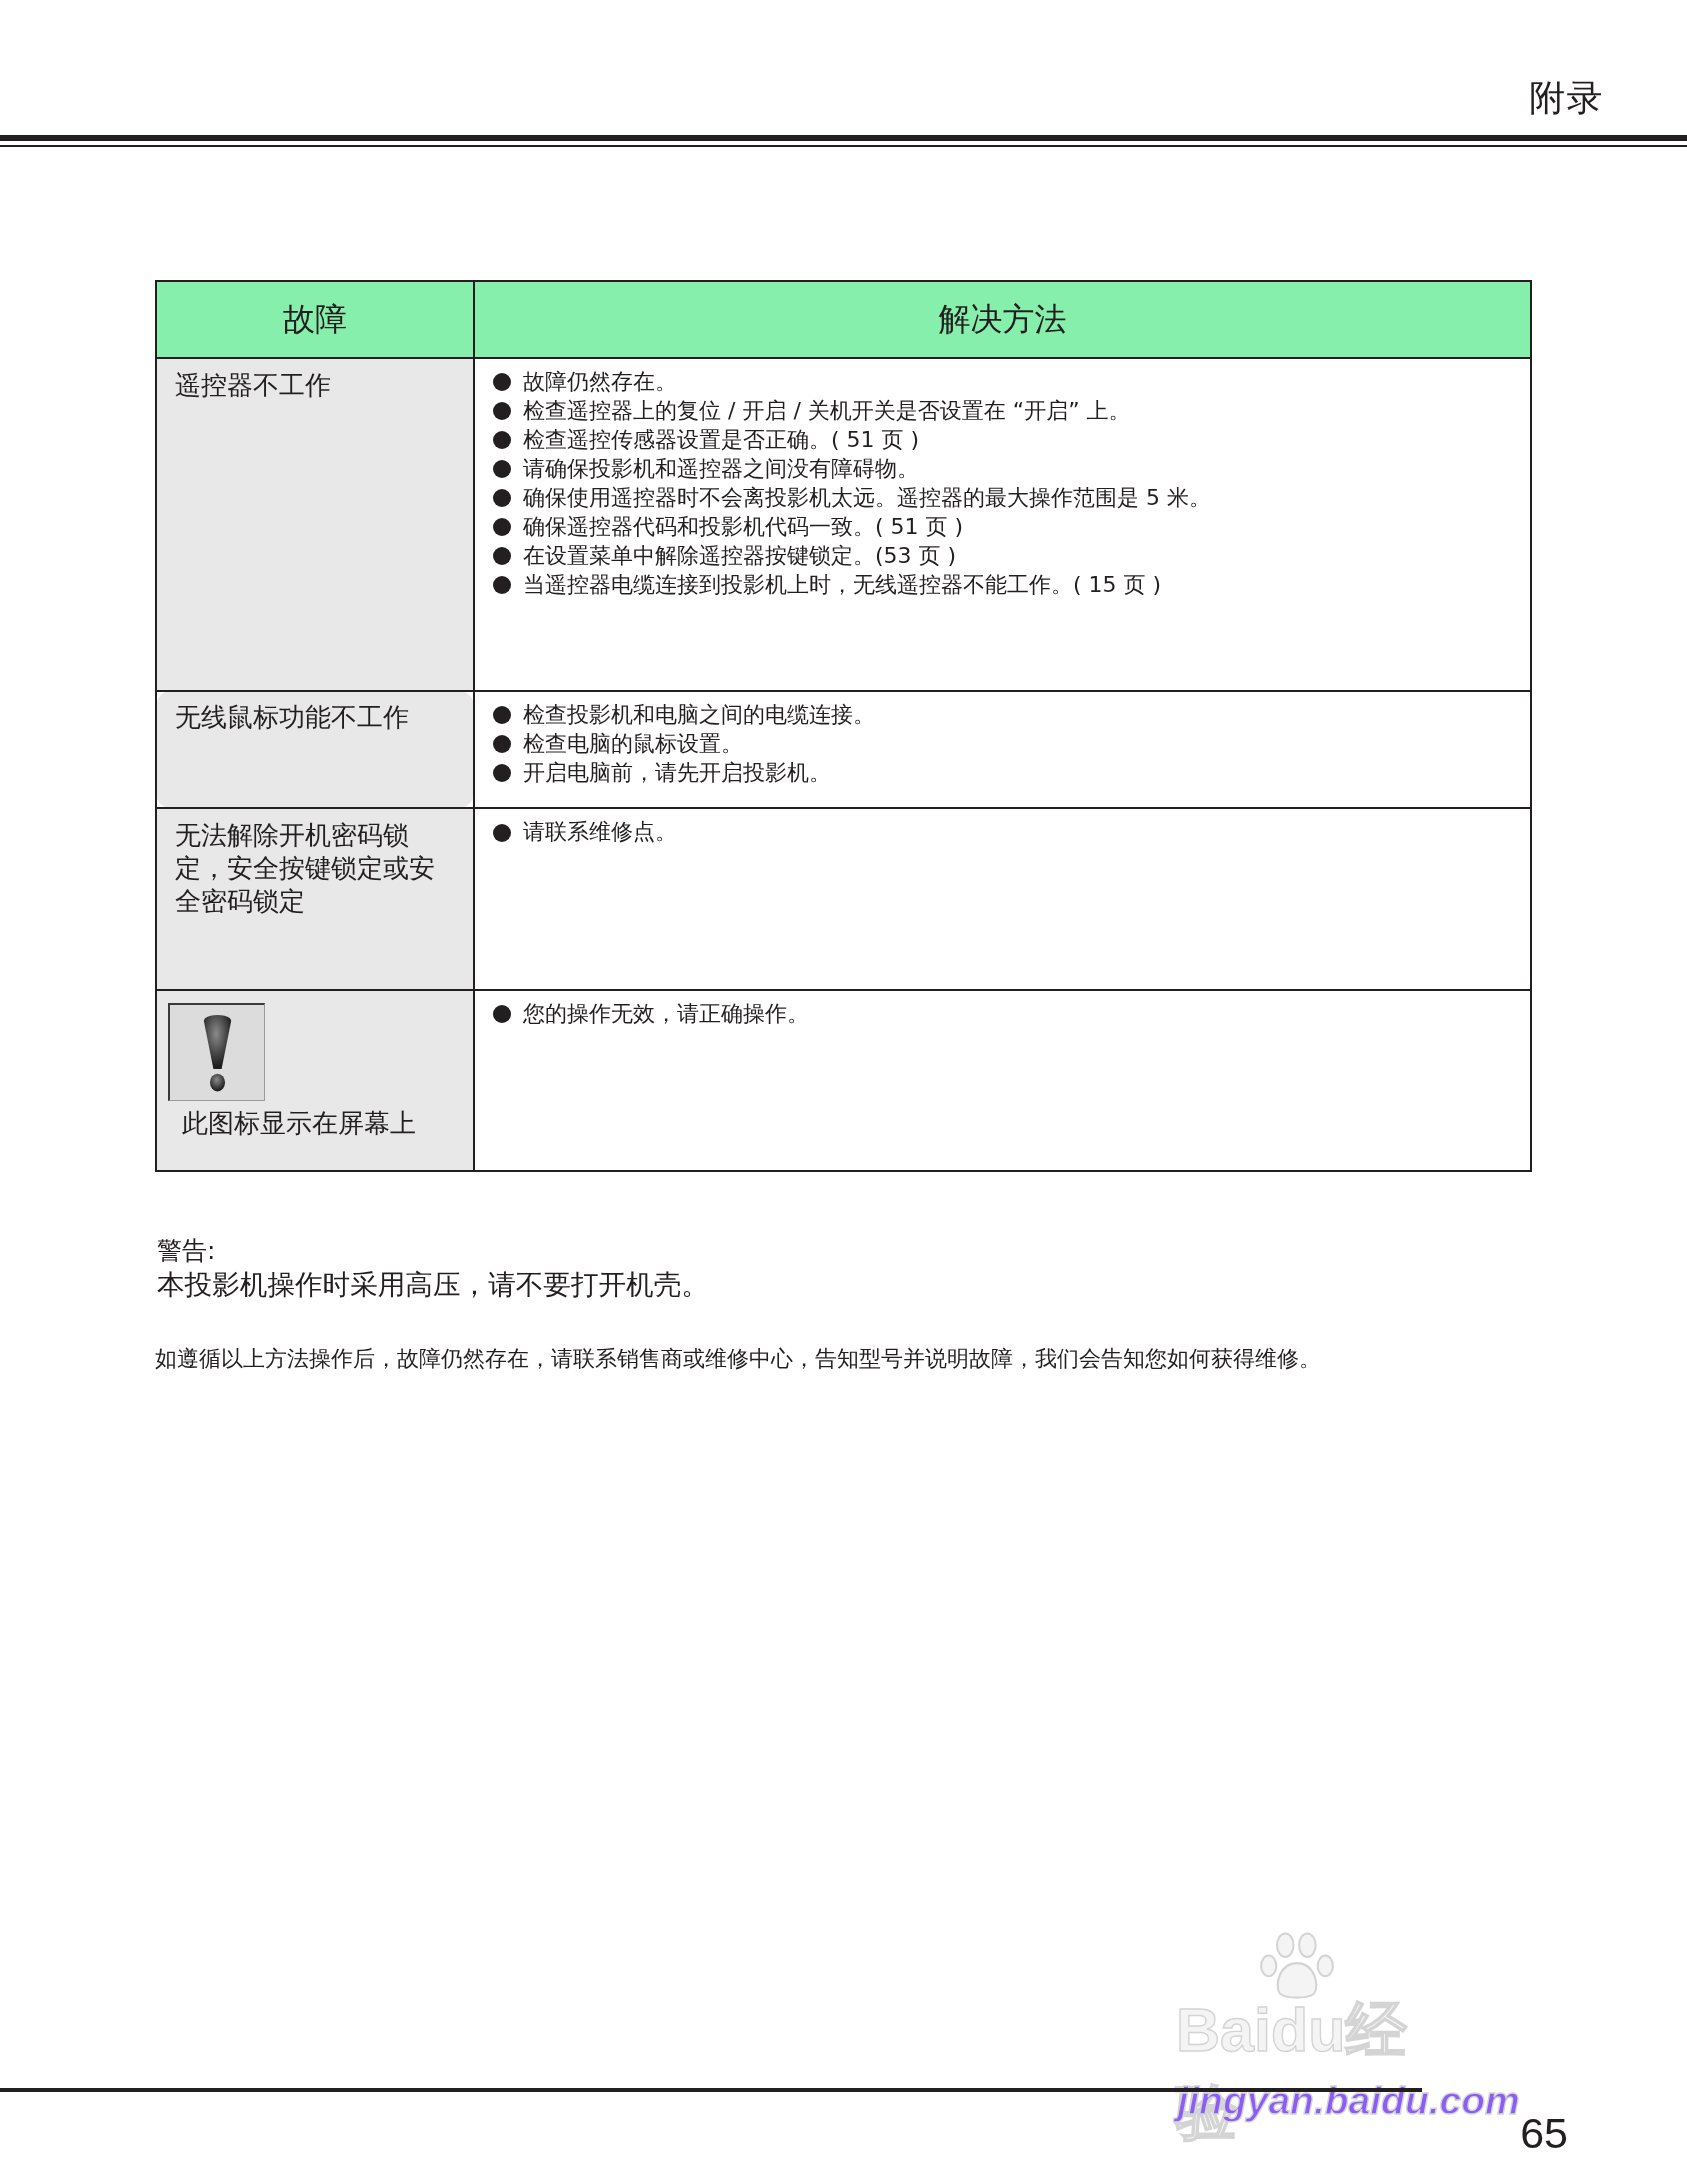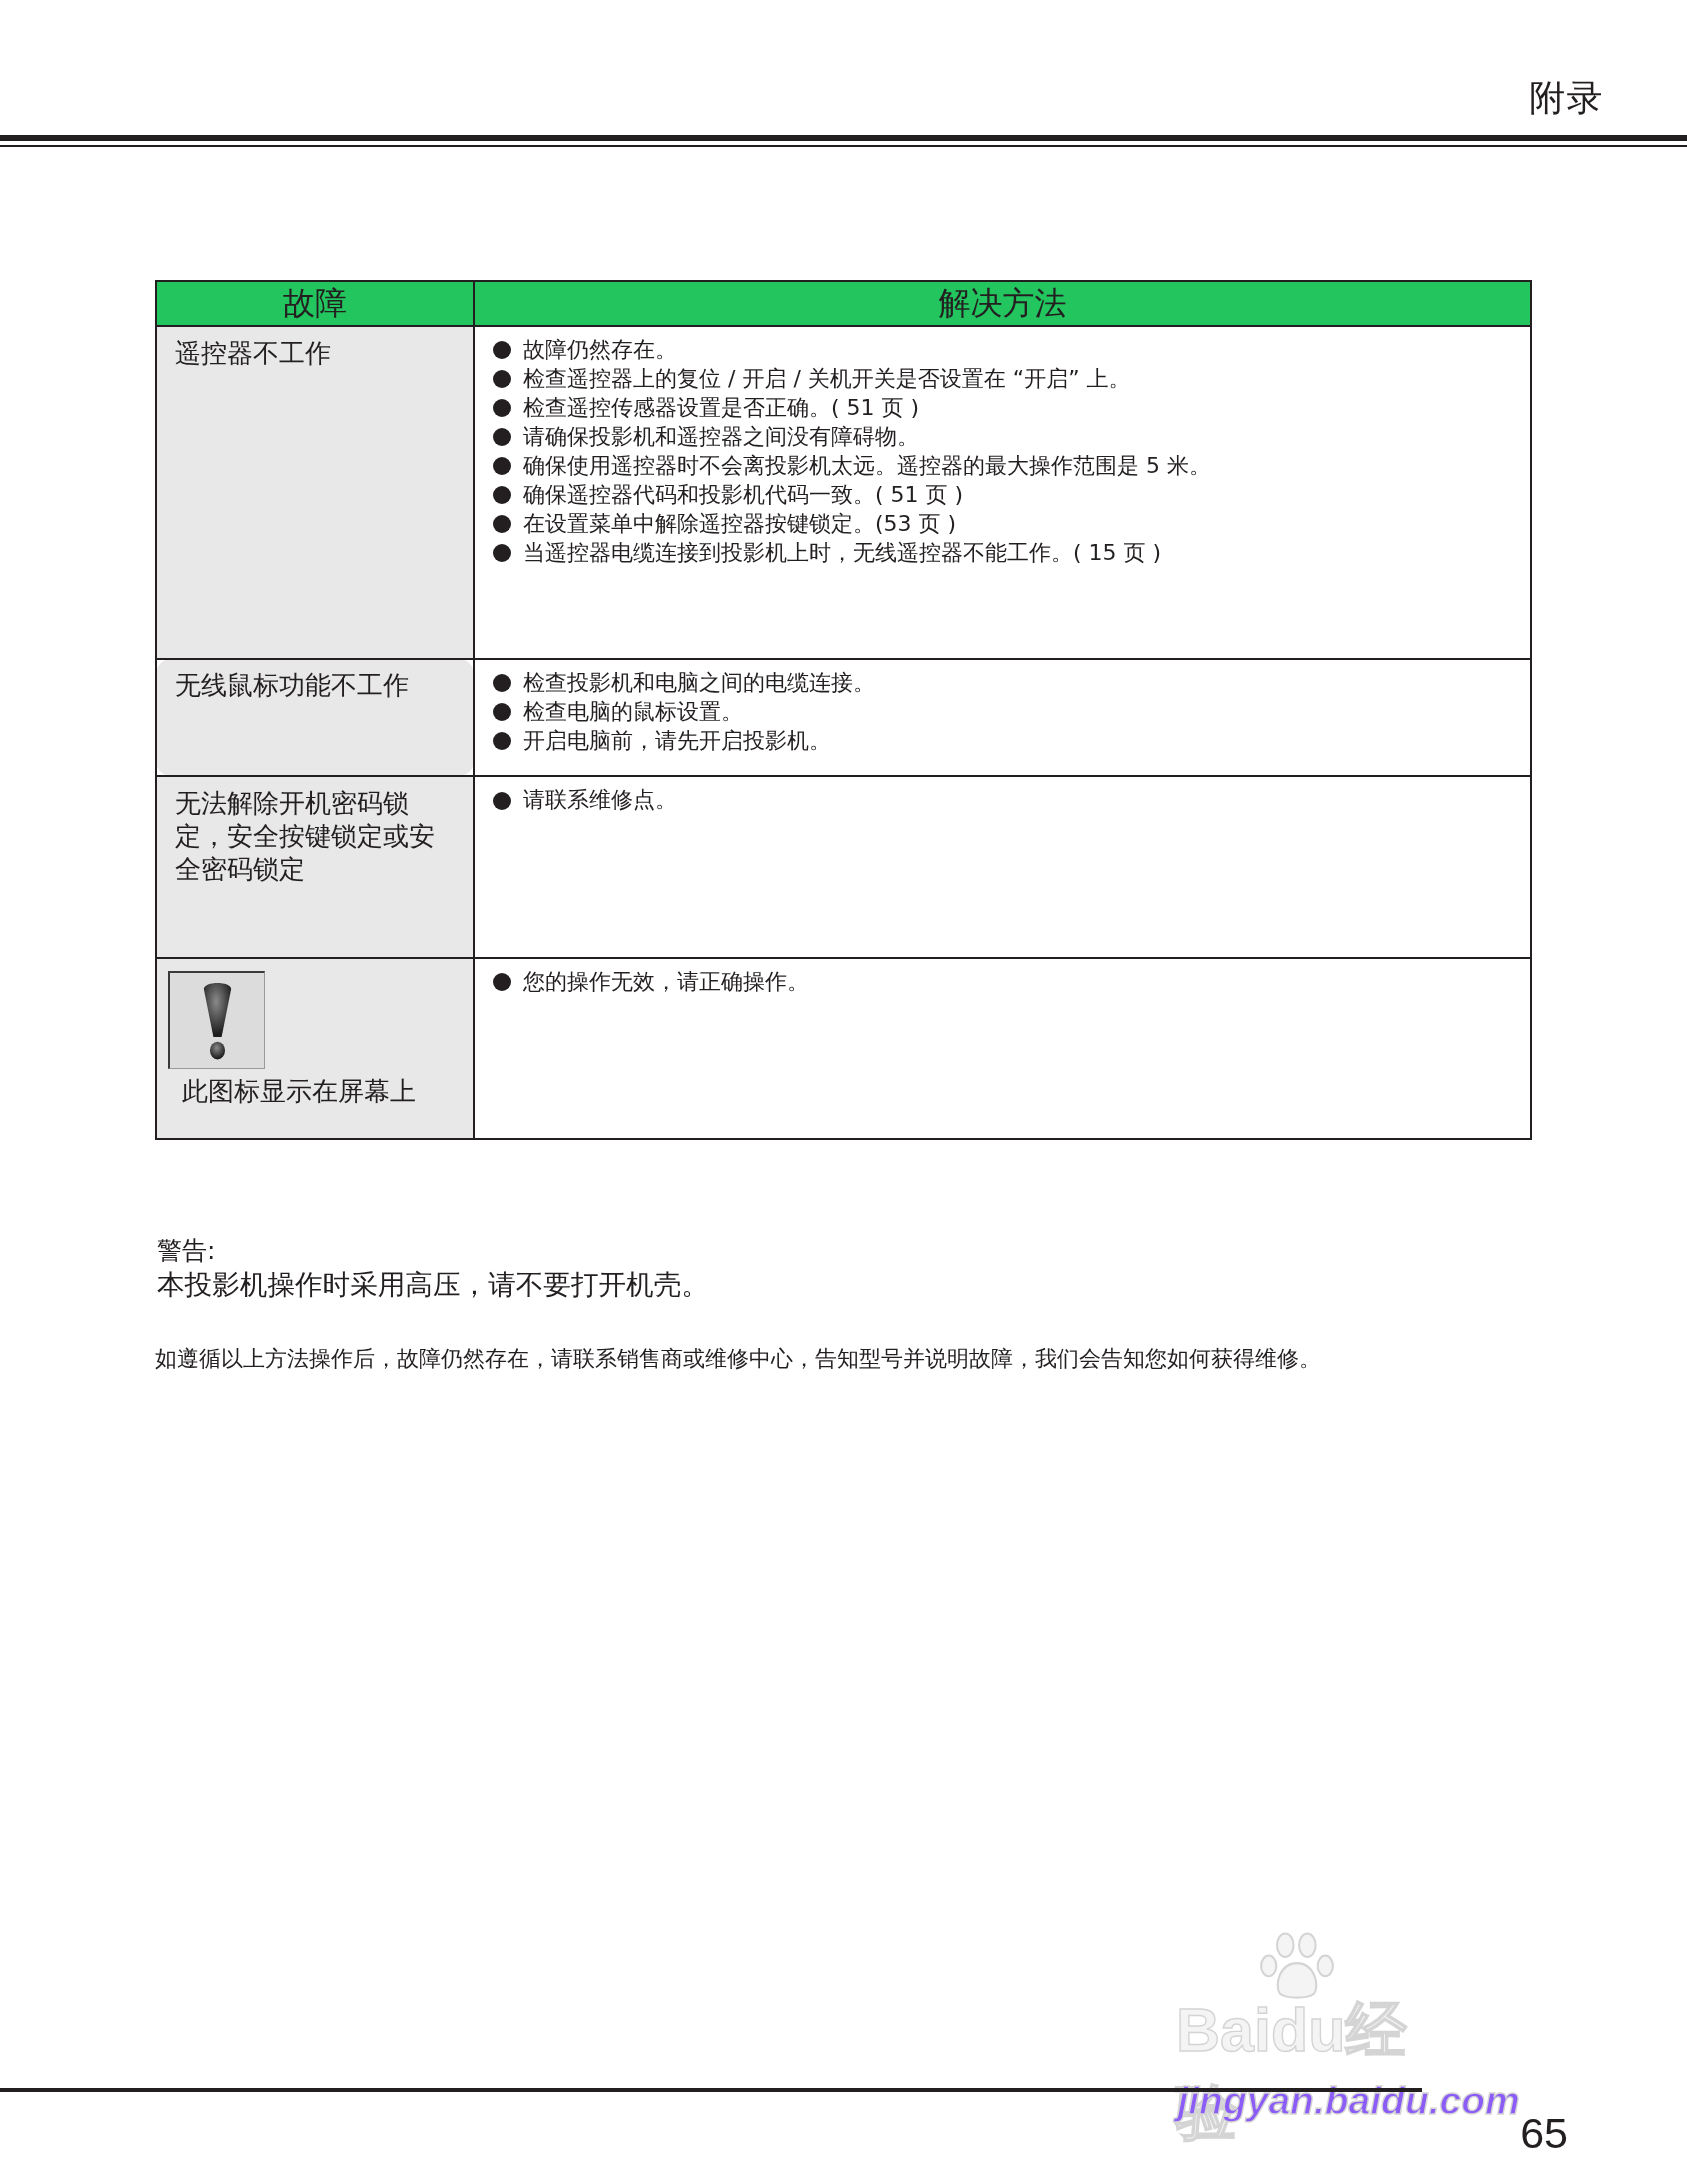--- a/index.html
+++ b/index.html
@@ -21,22 +21,22 @@
       background: #231f20;
     }
     table.trouble {
       position: absolute; left: 155px; top: 280px; width: 1377px;
       border-collapse: collapse; table-layout: fixed;
     }
     table.trouble th, table.trouble td {
       border: 2.8px solid #231f20; vertical-align: top;
     }
     table.trouble th {
-      background: #22c55e; font-weight: normal; font-size: 32px;
-      height: 43px; padding: 0; text-align: center; line-height: 43px;
+      background: #86efac; font-weight: normal; font-size: 32px;
+      height: 43px; padding: 16px; text-align: center; line-height: 43px;
     }
     col.c1 { width: 318px; }
     td.fault {
       background: #e8e8e8; font-size: 26px; line-height: 33px;
       padding: 9.6px 16.5px 0 18px;
     }
     td.fix {
       background: #ffffff; font-size: 22px; line-height: 29px;
       padding: 8.3px 13.8px 0 18px;
     }

